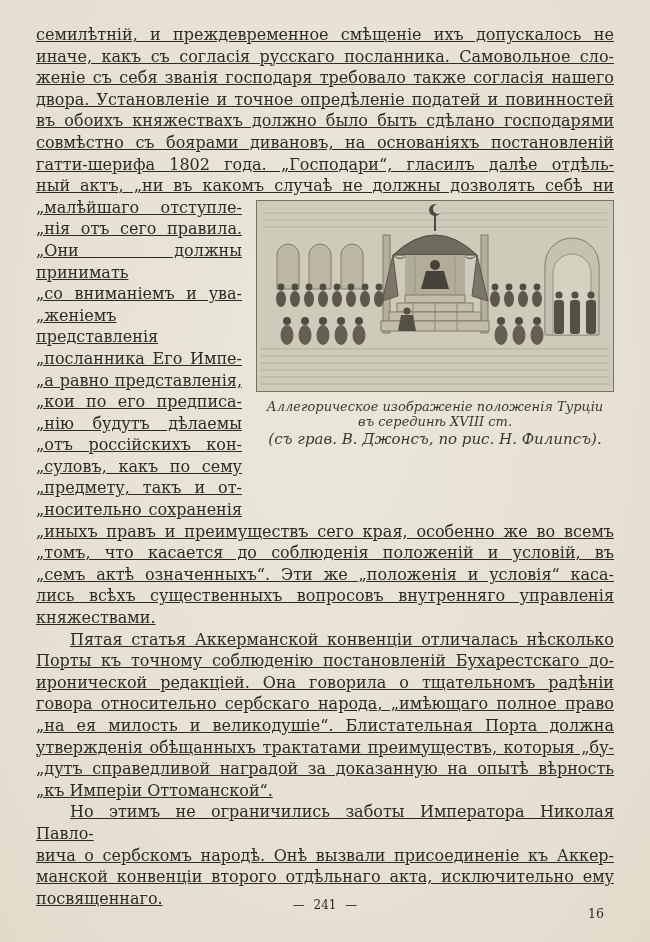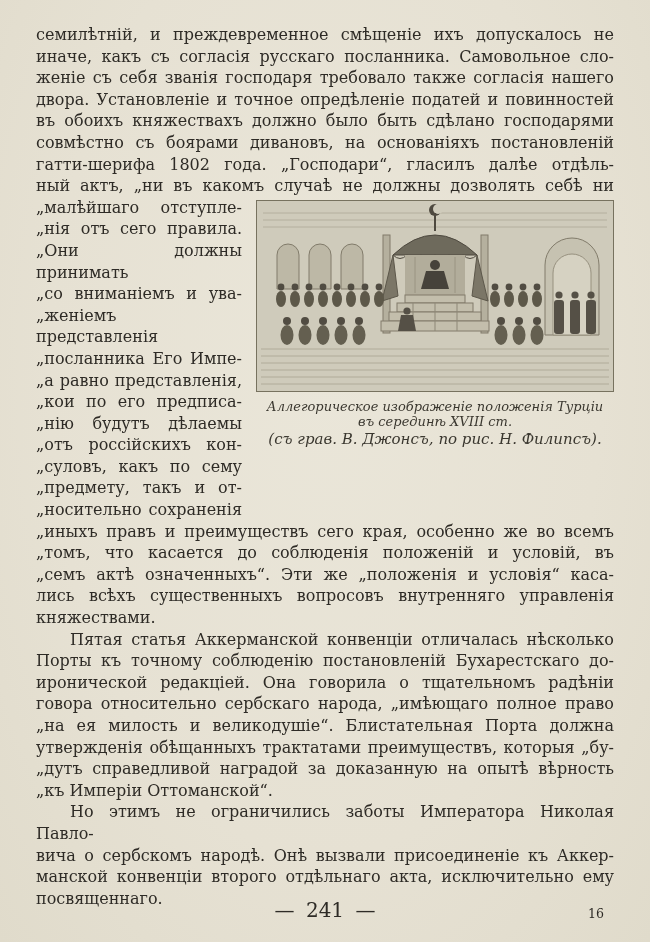--- a/index.html
+++ b/index.html
@@ -8,34 +8,34 @@
     width:650px; height:942px;
     margin:0 auto;
     background:radial-gradient(ellipse at 50% 40%, #eae6d9 0%, #e6e1d3 60%, #e0dbcb 100%);
     font-family:"DejaVu Serif","Liberation Serif",serif;
     color:#2e2b26;
     overflow:hidden;
   }
   .content { padding:24px 36px 0 36px; font-size:16px; line-height:21.6px; }
   .para { margin:0; }
   .line { text-align:justify; text-align-last:justify; white-space:nowrap; }
-  .para .line { white-space:normal; }
+  .para .line { white-space:normal;text-decoration:underline; }
   .end-left .line:last-child { text-align-last:left; }
   .indent .line:first-child { text-indent:34px; }
   .clear { clear:both; }
 
   .figure { float:right; width:358px; margin:3px 0 4px 14px; text-align:center; }
   .figure svg { display:block; border:1px solid #77725f; background:#cfcbbb; }
   .caption { margin-top:7px; font-style:italic; font-size:13px; line-height:15.5px; color:#3a372f; }
   .cap-credit { font-size:15px; margin-top:2px; }
 
   .col { width:206px; }
 
   .footer { position:absolute; left:0; right:0; bottom:18px; height:26px; }
-  .page-number { text-align:center; font-size:20px; word-spacing:5px; color:#2e2b26; }
+  .page-number { text-align:center; font-size:12px; word-spacing:5px; color:#2e2b26; }
   .sig { position:absolute; right:46px; top:8px; font-size:12.5px; font-weight:normal; }
 </style>
 </head>
 <body>
 
 <div class="page">
   <div class="content">
 
     <div class="para">
         <div class="line">семилѣтній, и преждевременное смѣщеніе ихъ допускалось не</div>

